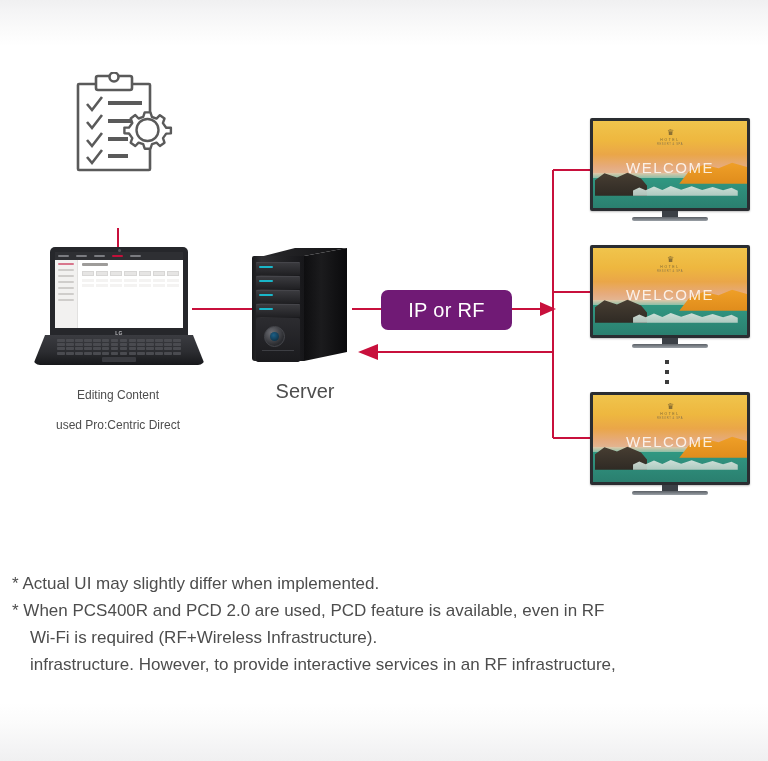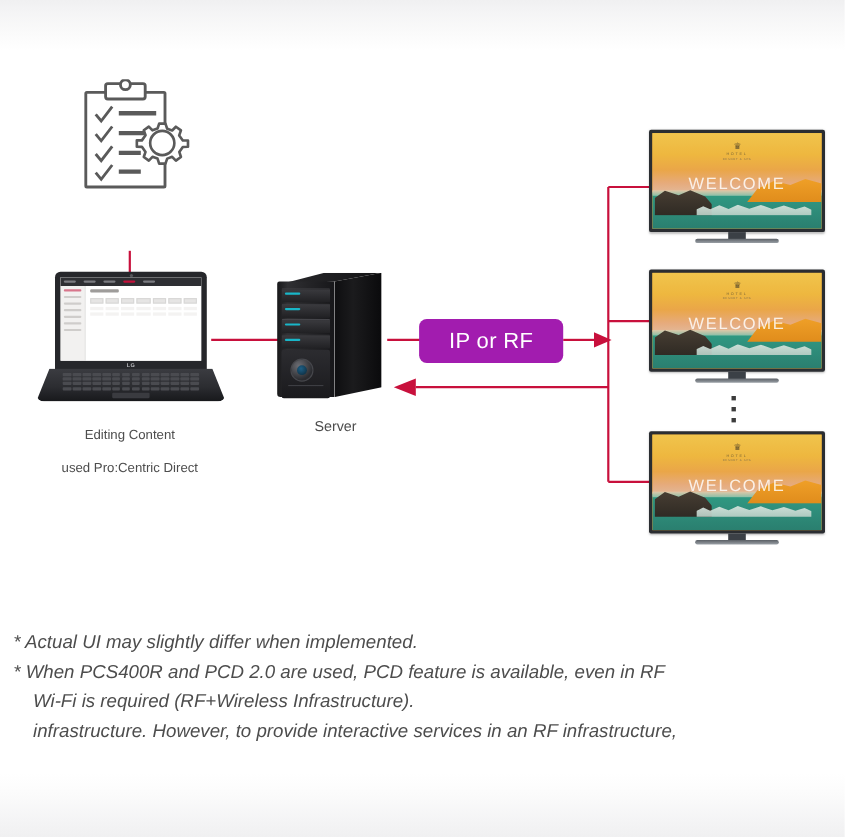--- a/index.html
+++ b/index.html
@@ -101,27 +101,27 @@
   .srv-knob {
     position:absolute; left:8px; top:8px; width:19px; height:19px; border-radius:50%;
     background:radial-gradient(circle at 35% 30%,#6d6e74,#2a2b2f 70%);
     border:1px solid #46474c;
   }
   .srv-knob::after{content:"";position:absolute;left:5px;top:5px;width:9px;height:9px;border-radius:50%;
     background:radial-gradient(circle at 40% 35%,#1d5f86,#0b2636);}
   .srv-vent{position:absolute;left:6px;top:32px;width:32px;height:1px;background:#3d3e43;}
   .server-label {
     position:absolute; left:245px; top:380px; width:120px; text-align:center;
-    font-size:13px; color:#4d4d4d;
+    font-size:20px; color:#4d4d4d;
   }
 
   
   .badge {
     position:absolute; left:381px; top:290px; width:131px; height:40px;
-    background:#a21caf; border-radius:7px;
+    background:#701a75; border-radius:7px;
     display:flex; align-items:center; justify-content:center;
     color:#ffffff; font-size:20px; letter-spacing:.3px;
   }
 
   
   .tv { position:absolute; width:160px; height:105px; }
   .tv1 { left:590px; top:118px; }
   .tv2 { left:590px; top:245px; }
   .tv3 { left:590px; top:392px; }
   .tv-frame {
@@ -160,21 +160,21 @@
   .tv-foot{position:absolute;left:50%;top:99px;transform:translateX(-50%);width:76px;height:4px;
            background:linear-gradient(to bottom,#5b6066,#9aa0a6); border-radius:2px;}
 
   
   .dots { position:absolute; left:665px; top:360px; }
   .dots i { display:block; width:4px; height:4px; background:#3c3c3c; margin-bottom:6px; }
 
   
   .notes { position:absolute; left:12px; top:570px; width:740px;
            font-size:17px; color:#4d4d4d; line-height:27px; }
-  .note-line { white-space:pre;font-style:italic; }
+  .note-line { white-space:pre; }
   .note-ind { padding-left:18px; }
 </style>
 </head>
 <body>
 
 <div class="page">
 
   <div class="band-top"></div>
   <div class="band-bottom"></div>
 

